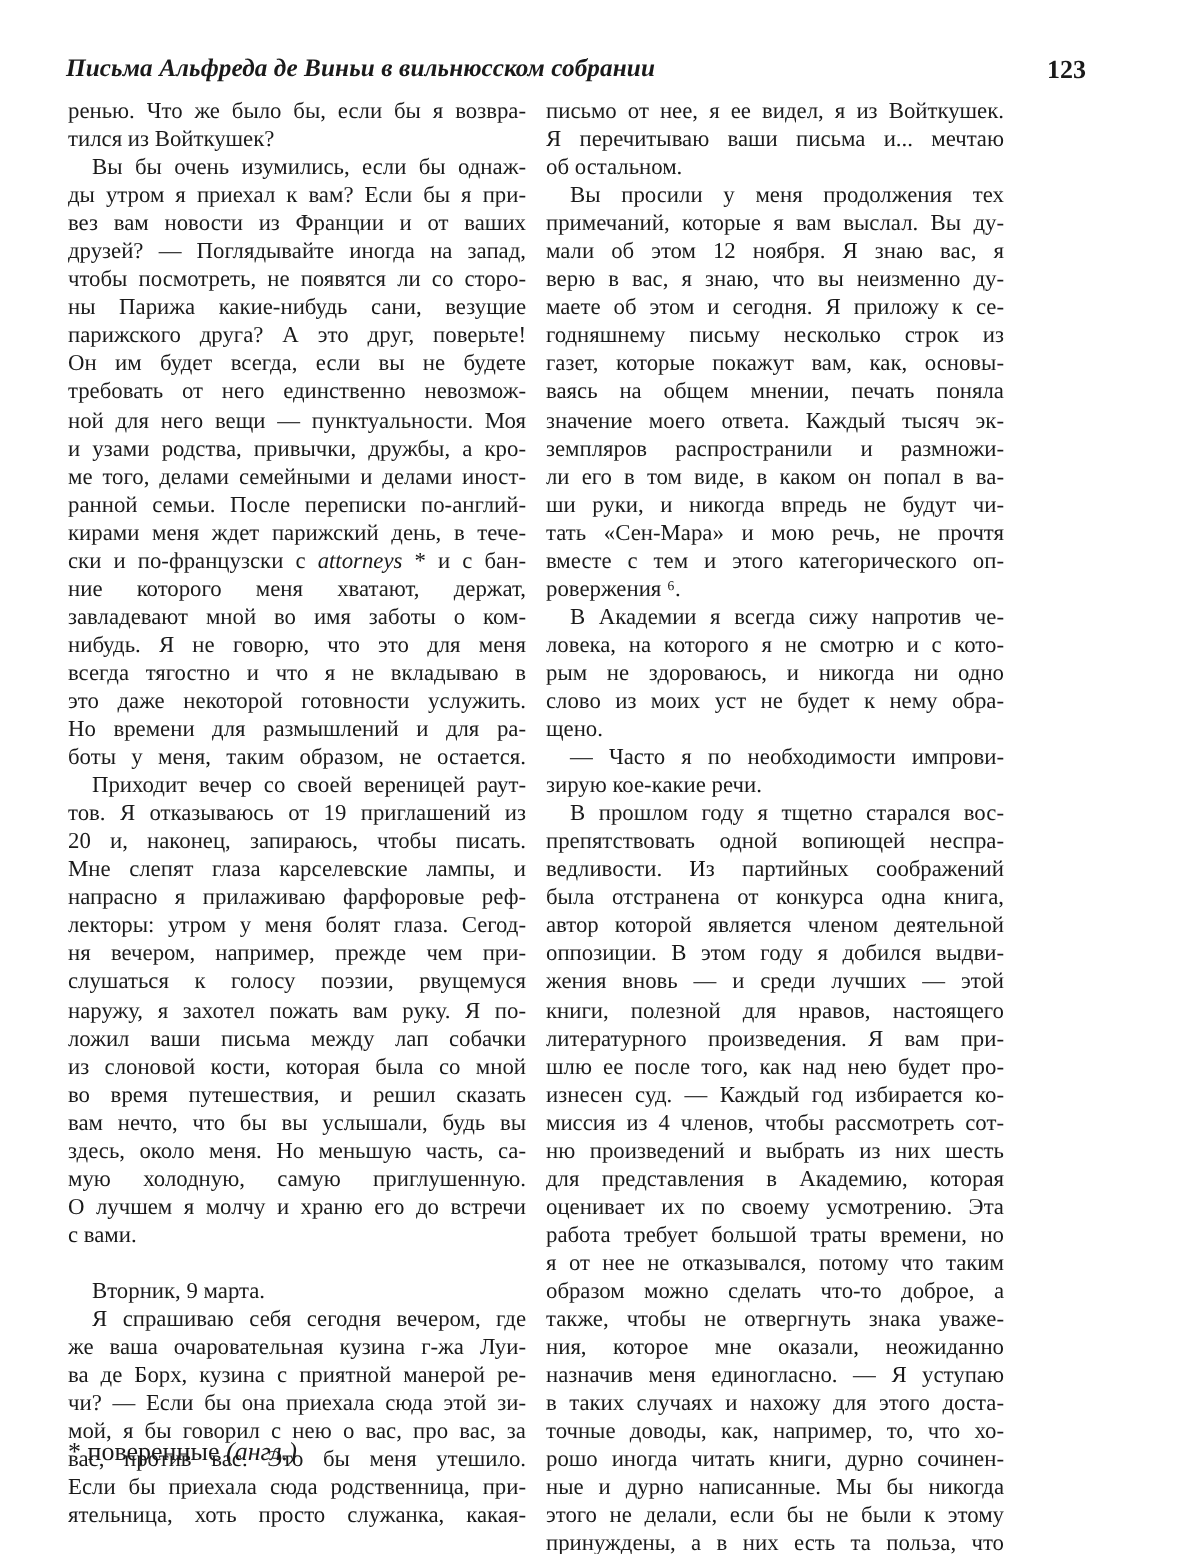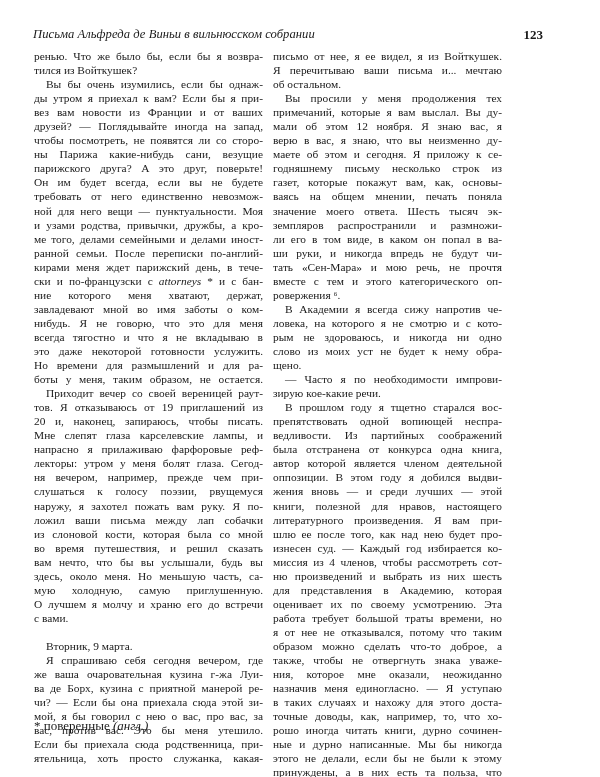--- a/index.html
+++ b/index.html
@@ -20,21 +20,21 @@
       left: 33px;
       top: 27px;
       width: 510px;
       height: 18px;
     }
     .running-title {
       position: absolute;
       left: 0;
       top: 0;
       font-style: italic;
-      font-weight: normal;
+      font-weight: bold;
       font-size: 12.6px;
       letter-spacing: 0.05px;
     }
     .page-number {
       position: absolute;
       right: 0;
       top: 0;
       font-size: 13px;
       font-weight: bold;
       margin-left: 40px;
@@ -148,21 +148,21 @@
   <span class="line">Я перечитываю ваши письма и... мечтаю</span>
   <span class="line last">об остальном.</span>
   <span class="line indent">Вы просили у меня продолжения тех</span>
   <span class="line">примечаний, которые я вам выслал. Вы ду-</span>
   <span class="line">мали об этом 12 ноября. Я знаю вас, я</span>
   <span class="line">верю в вас, я знаю, что вы неизменно ду-</span>
   <span class="line">маете об этом и сегодня. Я приложу к се-</span>
   <span class="line">годняшнему письму несколько строк из</span>
   <span class="line">газет, которые покажут вам, как, основы-</span>
   <span class="line">ваясь на общем мнении, печать поняла</span>
-  <span class="line">значение моего ответа. Шесть тысяч эк-</span>
+  <span class="line">значение моего ответа. Каждый тысяч эк-</span>
   <span class="line">земпляров распространили и размножи-</span>
   <span class="line">ли его в том виде, в каком он попал в ва-</span>
   <span class="line">ши руки, и никогда впредь не будут чи-</span>
   <span class="line">тать «Сен-Мара» и мою речь, не прочтя</span>
   <span class="line">вместе с тем и этого категорического оп-</span>
   <span class="line last">ровержения ⁶.</span>
   <span class="line indent">В Академии я всегда сижу напротив че-</span>
   <span class="line">ловека, на которого я не смотрю и с кото-</span>
   <span class="line">рым не здороваюсь, и никогда ни одно</span>
   <span class="line">слово из моих уст не будет к нему обра-</span>

